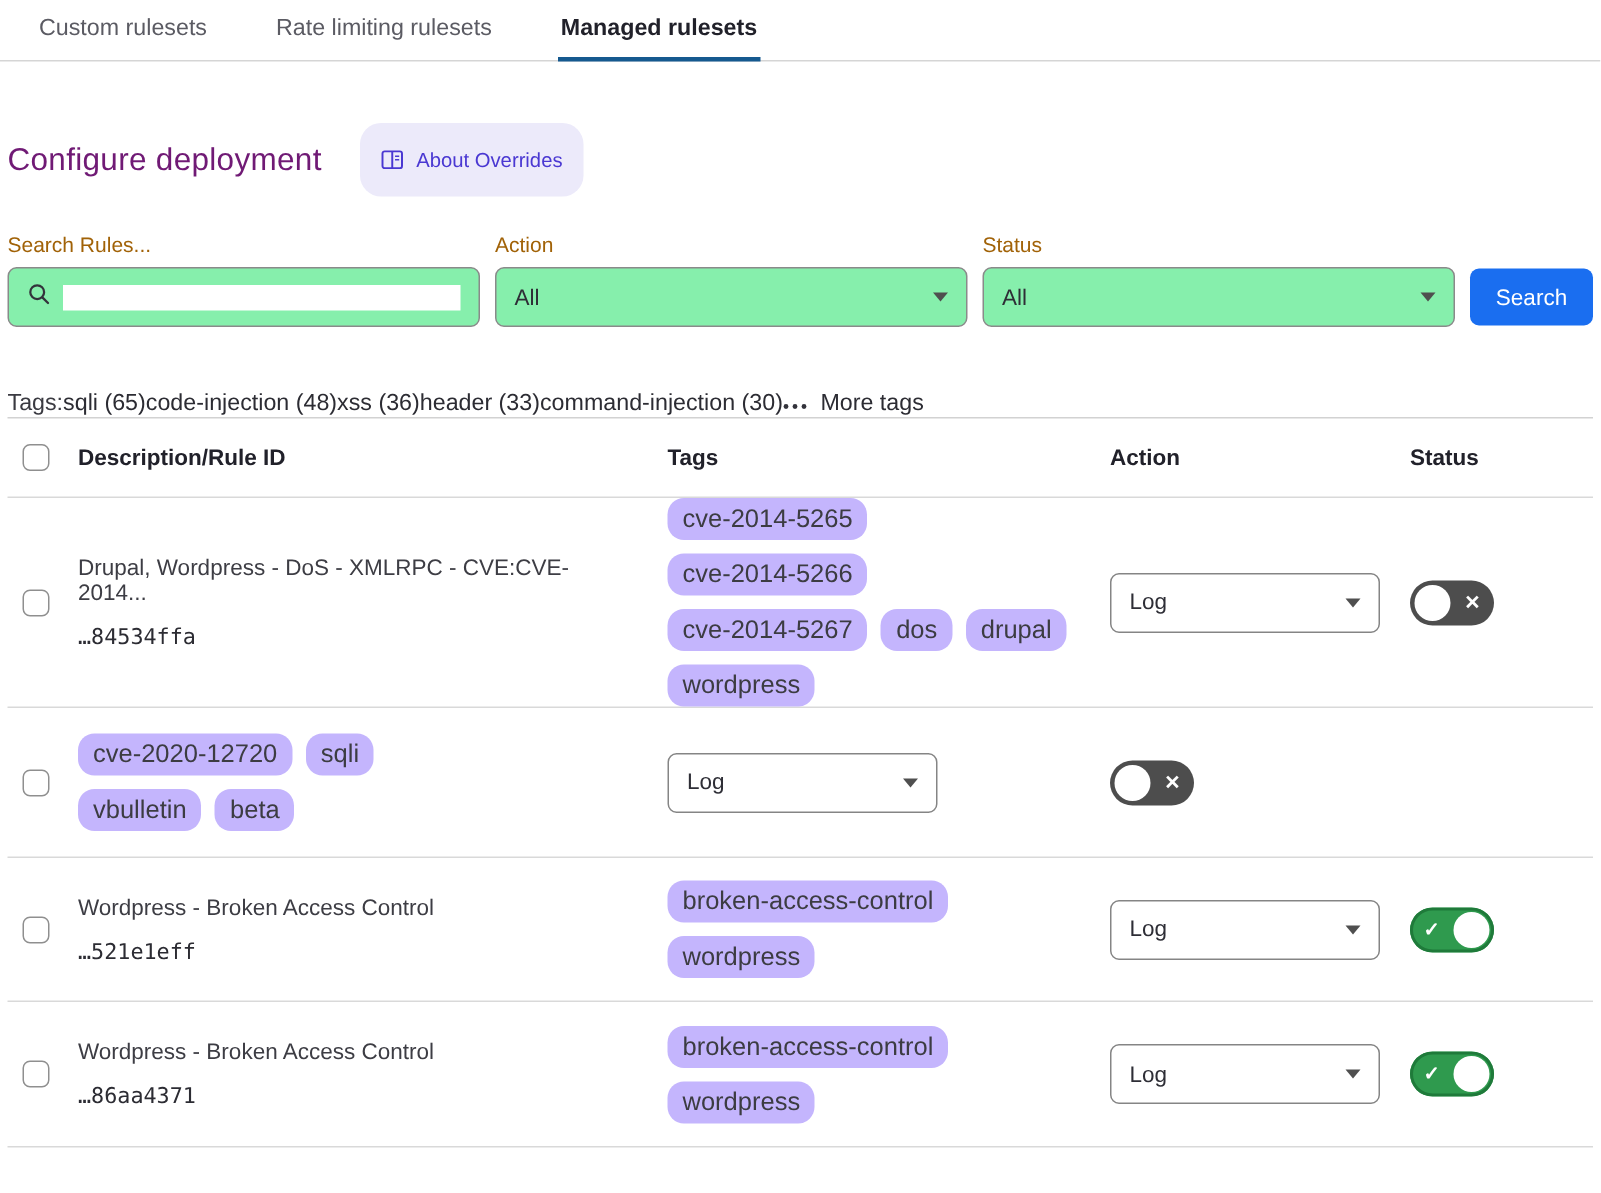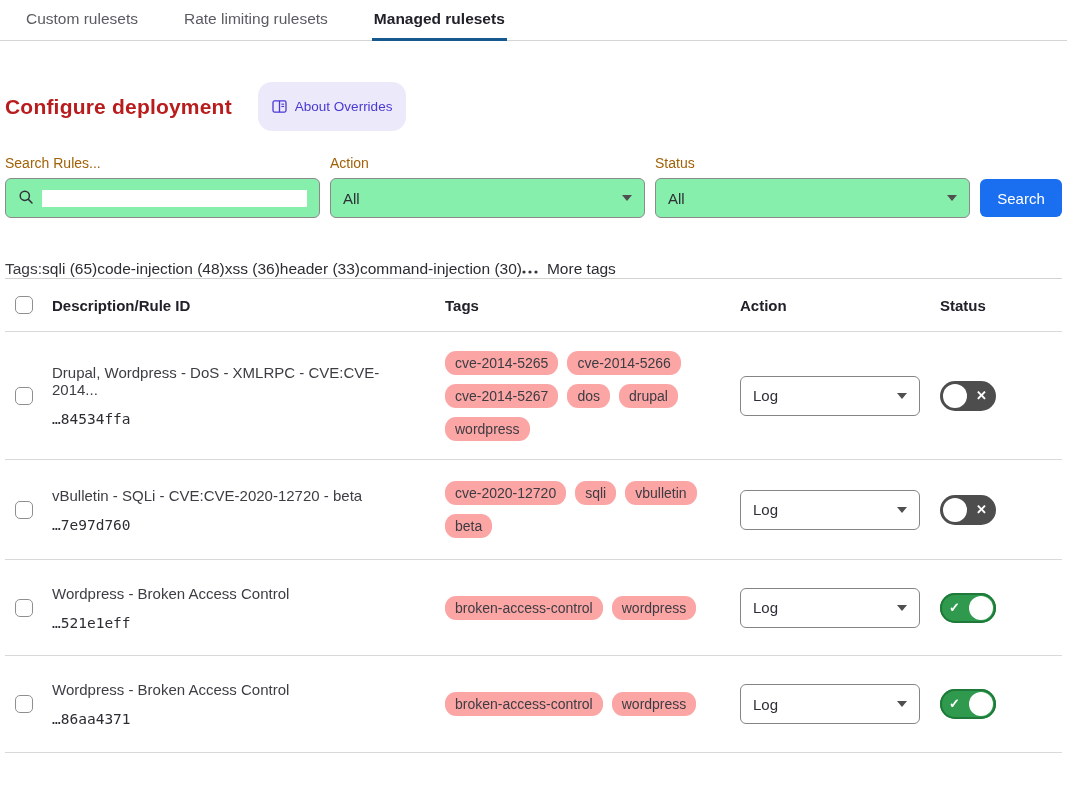--- a/index.html
+++ b/index.html
@@ -9,21 +9,21 @@
   
   .tabbar { display:flex; gap:42px; padding:0 24px; border-bottom:1px solid #d5d5d5; }
   .tab { padding:10px 2px 9px; font-size:15.5px; color:#5b5b63; cursor:pointer;
          border-bottom:3px solid transparent; }
   .tab.active { color:#21212a; font-weight:700; border-bottom-color:#15598f; margin-bottom:-1px; }
 
   .content { padding:0 5px; }
 
   
   .head-row { display:flex; align-items:center; gap:26px; margin-top:41px; }
-  .page-title { font-size:21px; font-weight:700; color:#b91c1c; letter-spacing:.2px; }
+  .page-title { font-size:21px; font-weight:400; color:#701a75; letter-spacing:.2px; }
   .badge { display:inline-flex; align-items:center; gap:8px; background:#eceafa;
            color:#4a38d2; font-size:13.5px; padding:17px 14px; border-radius:14px; cursor:pointer; }
   .badge svg { display:block; }
 
   
   .filters { display:flex; align-items:flex-end; gap:10px; margin-top:24px; }
   .field { display:flex; flex-direction:column; }
   .field-label { font-size:14px; color:#a16207; margin-bottom:7px; }
   .box { width:315px; height:40px; border:1px solid #8a8a8a; border-radius:6px;
          display:flex; align-items:center; padding:0 12px; background:#86efac; font-size:15px; }
@@ -46,21 +46,21 @@
   .table { border-top:1px solid #d2d2d2; }
   .tr { display:grid; grid-template-columns:47px 393px 295px 200px 1fr;
         align-items:center; border-bottom:1px solid #d9d9d9; }
   .tr.theader { min-height:53px; font-weight:700; color:#21212a; font-size:15px; }
   .checkbox { width:18px; height:18px; border:1.5px solid #8f8f8f; border-radius:5px;
               background:#fff; cursor:pointer; margin-left:10px; }
   .desc-cell { display:flex; flex-direction:column; gap:13px; padding-right:24px; }
   .rule-title { font-size:15px; color:#3d3d44; }
   .rule-id { font-family:"DejaVu Sans Mono", monospace; font-size:14.5px; color:#2c2c33; }
   .pills { display:flex; flex-wrap:wrap; gap:9px 9px; padding-right:18px; max-width:286px; }
-  .pill { background:#fca5a5; color:#3c3c42; font-size:14px; padding:4px 10px;
+  .pill { background:#c4b5fd; color:#3c3c42; font-size:17px; padding:4px 10px;
           border-radius:11px; white-space:nowrap;text-align:center; }
   .action-select { width:180px; height:40px; border:1px solid #858585; border-radius:6px;
                    display:flex; align-items:center; justify-content:space-between;
                    padding:0 12px; font-size:15px; color:#2e2e36; cursor:pointer; background:#fff; }
   .toggle { position:relative; width:56px; height:30px; border-radius:15px; cursor:pointer; }
   .toggle.off { background:#4d4d4d; }
   .toggle.on  { background:#2f9a4e; box-shadow:inset 0 0 0 2px #1f7a3a; }
   .knob { position:absolute; top:3px; width:24px; height:24px; border-radius:50%; background:#fff; }
   .toggle.off .knob { left:3px; }
   .toggle.on  .knob { right:3px; }
@@ -188,24 +188,20 @@
           <span class="knob"></span>
           <span class="tsym">✕</span>
         </div>
       </div>
     </div>
 
     <div class="tr r2">
       <div>
           <div class="checkbox"></div>
         </div>
-      <div class="desc-cell">
-        <span class="rule-title">vBulletin - SQLi - CVE:CVE-2020-12720 - beta</span>
-        <span class="rule-id">…7e97d760</span>
-      </div>
       <div class="pills">
         <span class="pill">cve-2020-12720</span>
         <span class="pill">sqli</span>
         <span class="pill">vbulletin</span>
         <span class="pill">beta</span>
       </div>
       <div>
         <div class="action-select">
           <span>Log</span>
           <span class="caret"></span>

